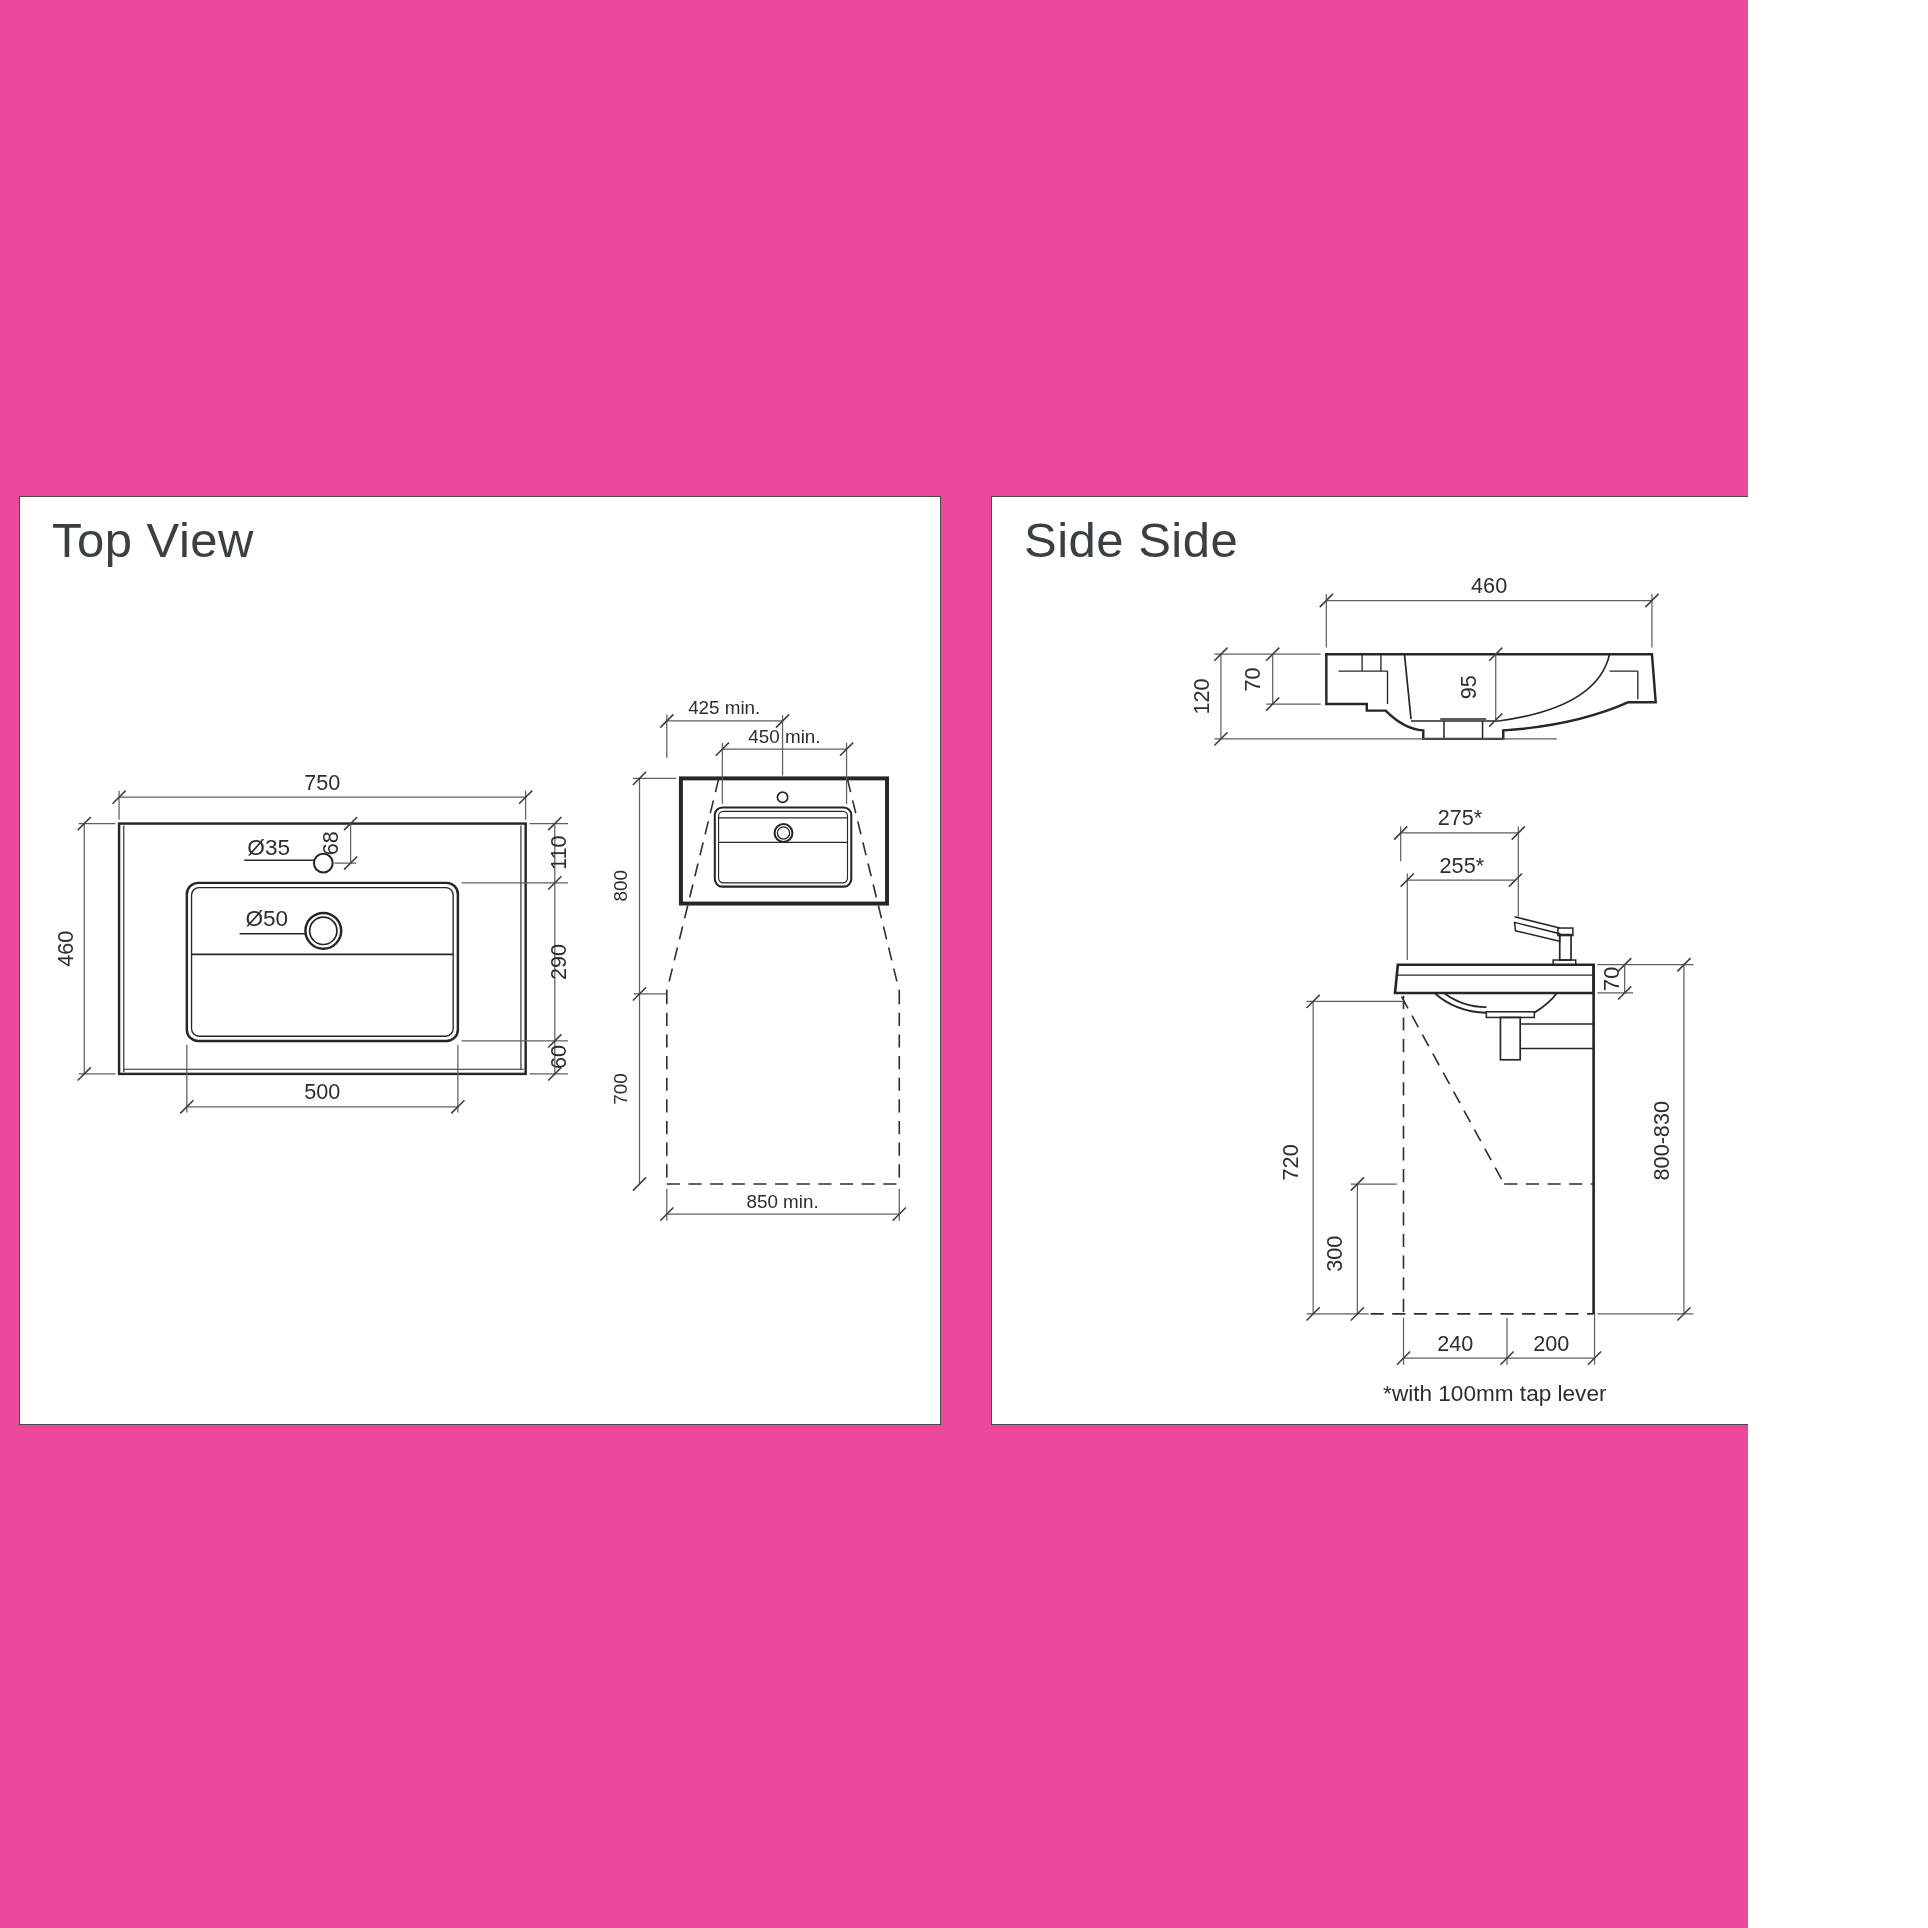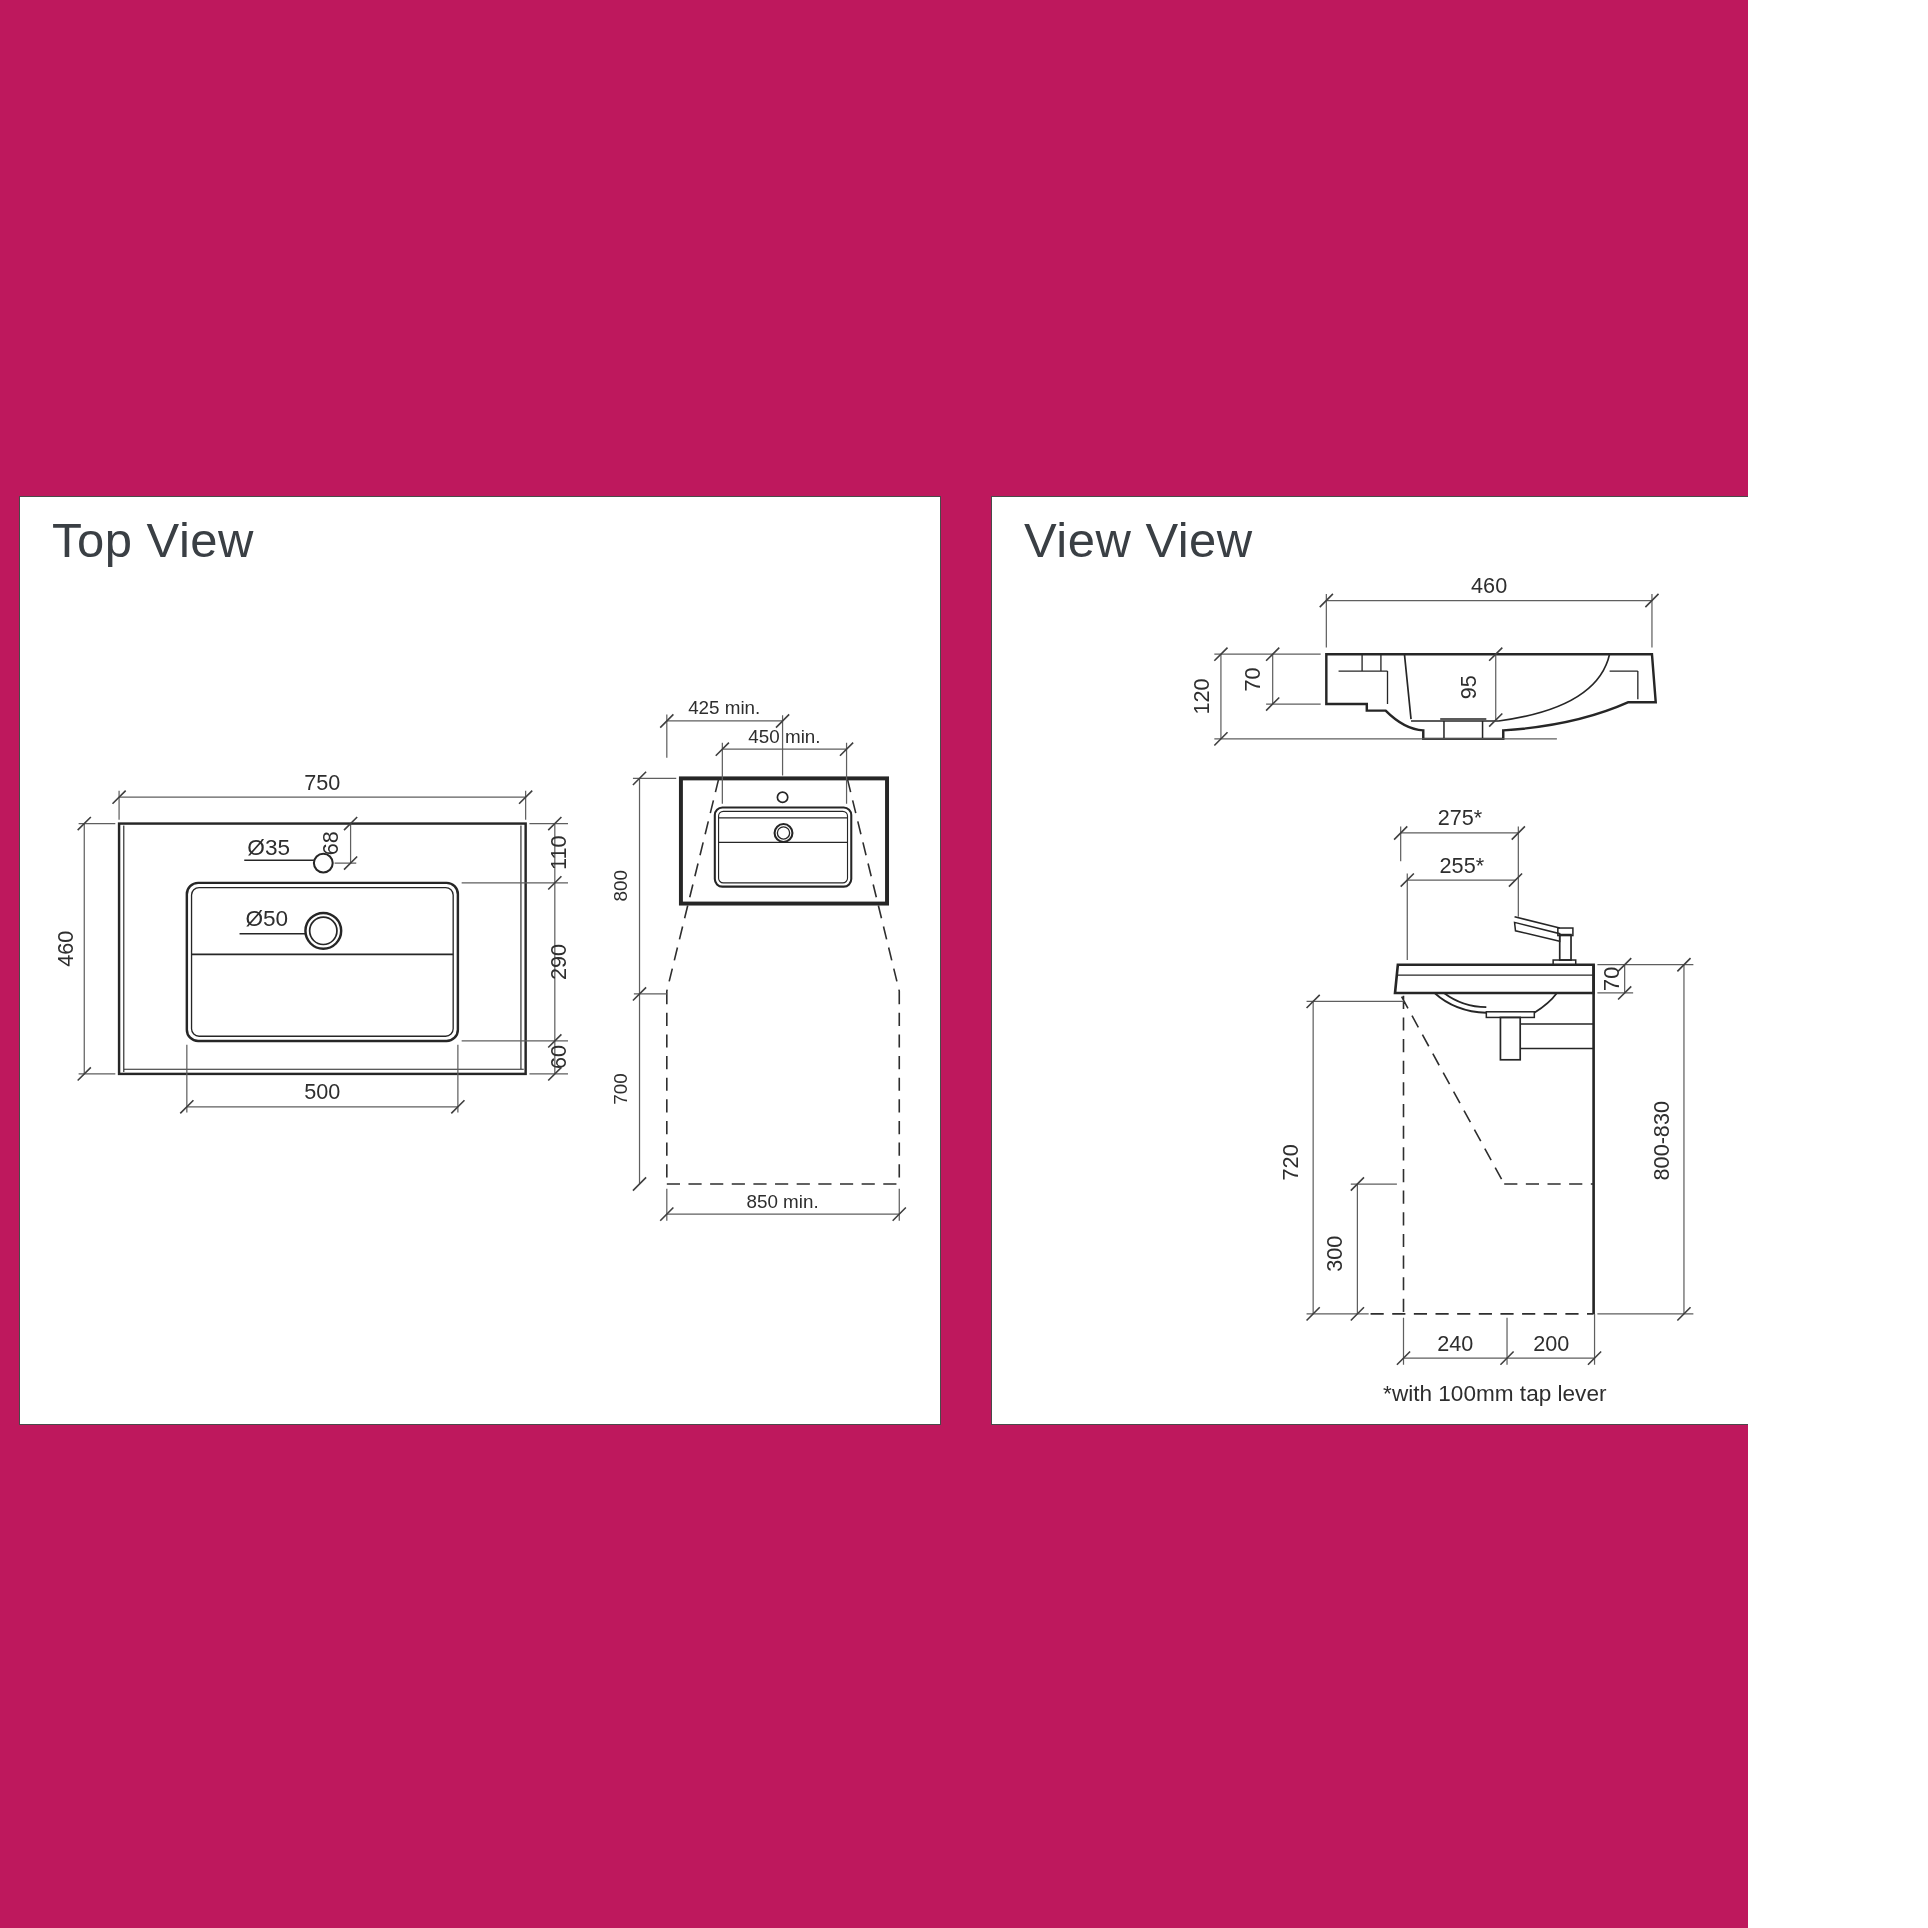--- a/index.html
+++ b/index.html
@@ -1,16 +1,16 @@
 <!DOCTYPE html>
 <html style="font-size:15px"><head>
 <meta charset="utf-8">
 <style>
   html,body{margin:0;padding:0;background:#ffffff;}
-  .sheet{position:relative;width:1748px;height:1928px;background:#be185d;overflow:hidden;
+  .sheet{position:relative;width:1748px;height:1928px;background:#ec4899;overflow:hidden;
          font-family:"Liberation Sans",sans-serif;}
   .panel{position:absolute;top:496px;height:927px;border:1.9px solid #4a4a4a;background:#ffffff;box-sizing:content-box;}
   .panel-top{left:19px;width:920px;}
   .panel-side{left:991px;width:919px;}
   .panel-title{position:absolute;left:32px;top:15px;margin:0;font-size:49px;font-weight:400;
                color:#3a3f44;letter-spacing:0.5px;font-family:"Liberation Sans",sans-serif;}
   .panel svg{position:absolute;left:0;top:0;width:100%;height:100%;}
   svg text{font-family:"Liberation Sans",sans-serif;fill:#2e2e2e;font-size:23px;}
   svg text.sm{font-size:20px;}
   svg text.dia{font-size:24px;}
@@ -74,21 +74,21 @@
         <text class="sm" x="748" y="231" text-anchor="middle">425 min.</text>
         <text class="sm" x="812" y="261" text-anchor="middle">450 min.</text>
         <text class="sm" x="645" y="413" text-anchor="middle" transform="rotate(-90 645 413)">800</text>
         <text class="sm" x="645" y="629" text-anchor="middle" transform="rotate(-90 645 629)">700</text>
         <text class="sm" x="810" y="755" text-anchor="middle">850 min.</text>
       </g>
     </svg>
   </section>
 
   <section class="panel panel-side">
-    <h1 class="panel-title">View View</h1>
+    <h1 class="panel-title">Side Side</h1>
     <svg viewBox="0 0 976 985">
 
       <g>
         <path class="ink" d="M355,167 V220 H398 V227 H418 Q438,247 458,248 V257 H543 V248 Q620,243 676,218 H705 L701,167 Z" stroke-width="2.6"></path>
         <path class="ink" d="M393,167 V185 M413,167 V185 M368,185 H420 M420,185 V220" stroke-width="1.4"></path>
         <path class="ink" d="M438,167 L445,236 M445,238 H538 M656,167 Q643,224 538,238" stroke-width="1.8"></path>
         <path class="ink" d="M656,185 H686 M686,185 V215" stroke-width="1.4"></path>
         <path class="ink" d="M476,236 H525 M480,238 V257 M521,238 V257" stroke-width="1.6"></path>
       </g>
 

